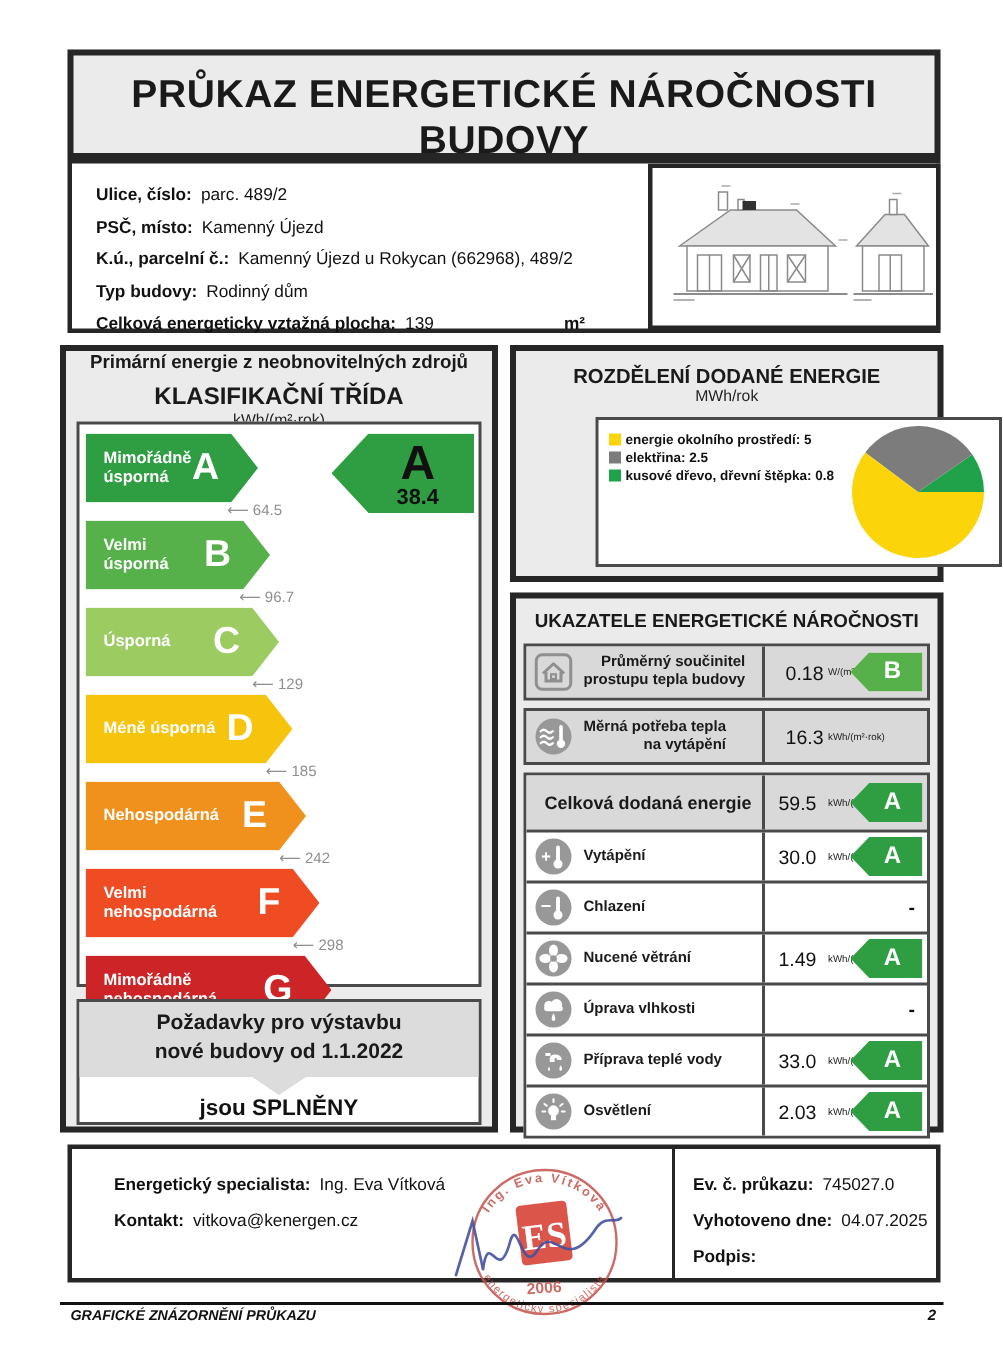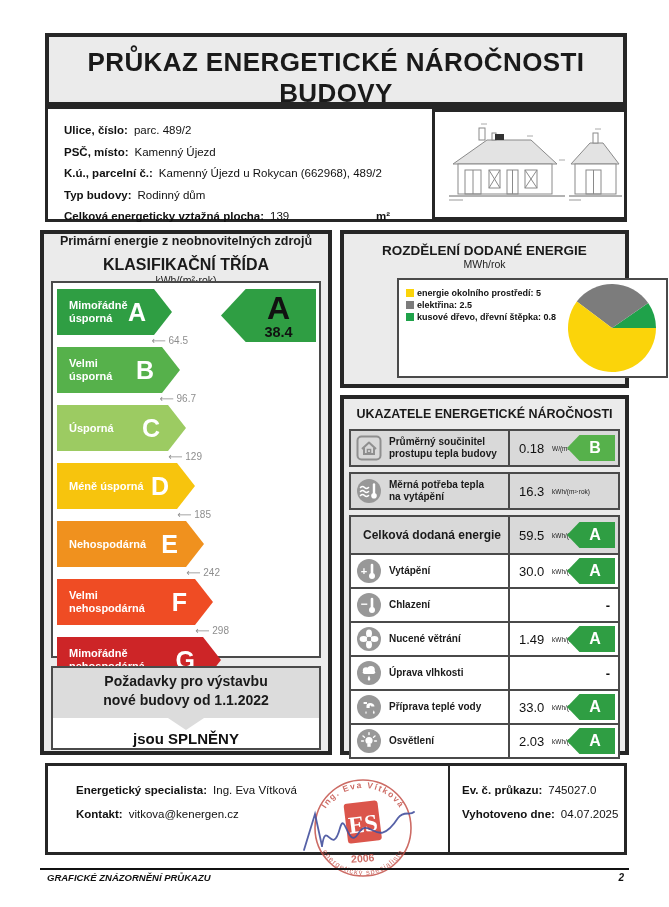--- a/index.html
+++ b/index.html
@@ -60,21 +60,21 @@
   #legend{position:absolute;left:7px;top:8px;font-size:9px;font-weight:bold;color:#111;}
   .legend-item{display:flex;align-items:center;margin-bottom:2px;}
   .legend-swatch{width:8px;height:8px;margin-right:3px;flex:0 0 auto;}
   #pie-wrap{position:absolute;right:8px;top:2px;width:92px;height:92px;}
 
   
   #ind-panel{left:340px;top:395px;width:289px;height:360px;background:#ebebeb;border:4px solid #262626;}
   #ind-title{margin-top:8px;text-align:center;font-size:12.5px;font-weight:bold;color:#1a1a1a;margin-bottom:8px;}
   .ind-box{margin:0 5px 5px 5px;border:2px solid #4a4a4a;background:#fff;}
   .ind-row{display:flex;align-items:stretch;height:32px;background:#fff;}
-  .ind-row.tall{height:34px;}
+  .ind-row.tall{height:34px;text-align:right;}
   .ind-row.grp-head{height:36px;}
   .ind-row.gray{background:#d9d9d9;}
   .ind-row + .ind-row{border-top:2px solid #4a4a4a;}
   .ind-left{flex:0 0 152px;display:flex;align-items:center;padding-left:5px;}
   .ind-icon{flex:0 0 26px;height:26px;margin-right:7px;}
   .ind-label{font-size:10px;font-weight:bold;color:#1a1a1a;line-height:1.2;white-space:pre-line;}
   .ind-label.big{font-size:12px;padding-left:7px;}
   .ind-vcell{flex:1;border-left:2px solid #4a4a4a;position:relative;display:flex;align-items:center;padding-left:9px;}
   .ind-value{font-size:13px;color:#111;min-width:30px;}
   .ind-unit{font-size:6.5px;color:#222;margin-left:3px;}
@@ -479,20 +479,21 @@
 
   <div id="spec-box" class="abs">
     <div id="spec-divider"></div>
     <div id="spec-left" class="spec-col">
       <div class="spec-line"><span class="info-label">Energetický specialista:</span><span>Ing. Eva Vítková</span></div>
       <div class="spec-line"><span class="info-label">Kontakt:</span><span>vitkova@kenergen.cz</span></div>
     </div>
     <div id="spec-right" class="spec-col">
       <div class="spec-line"><span class="info-label">Ev. č. průkazu:</span><span>745027.0</span></div>
       <div class="spec-line"><span class="info-label">Vyhotoveno dne:</span><span>04.07.2025</span></div>
+      <div class="spec-line"><span class="info-label">Podpis:</span><span></span></div>
     </div>
     <div id="stamp-wrap">
       <svg width="130" height="135" viewBox="0 0 130 135">
         <defs>
           <path id="arcTop" d="M21 66 A44 44 0 1 1 109 66"></path>
           <path id="arcBot" d="M18 62 A47 47 0 0 0 112 62"></path>
         </defs>
         <g opacity="0.85">
           <circle cx="65" cy="62" r="48" fill="none" stroke="#C4524A" stroke-width="1.6"></circle>
           <text font-size="8.5" fill="#C4524A" font-weight="bold" letter-spacing="1.5">

